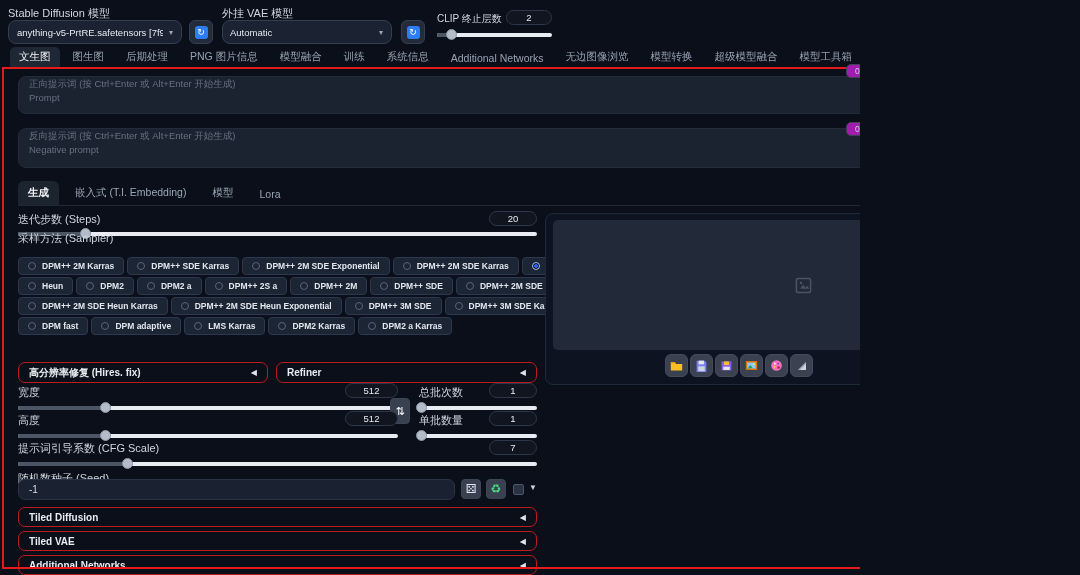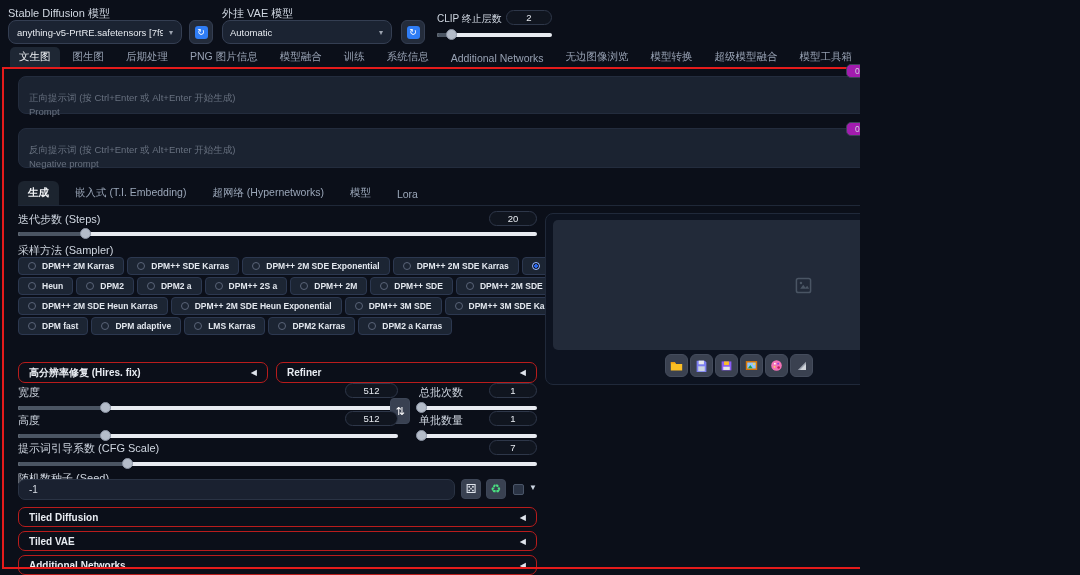--- a/index.html
+++ b/index.html
@@ -9,21 +9,21 @@
   .dropdown{display:flex;align-items:center;justify-content:space-between;background:#1b2332;border:1px solid #343e52;border-radius:8px;height:24px;padding:0 8px;font-size:9.5px;color:#e6eaf0;}
   .caret{color:#9ca3af;font-size:8px;margin-left:6px;}
   .iconbtn{display:flex;align-items:center;justify-content:center;background:#242c3b;border:1px solid #343e52;border-radius:6px;width:24px;height:24px;cursor:pointer;}
   .refresh-inner{display:flex;align-items:center;justify-content:center;width:13px;height:13px;background:#2f7df6;border-radius:3px;color:#fff;font-size:9px;line-height:1;}
   .numpill{position:absolute;background:#10151f;border:1px solid #2e3749;border-radius:10px;height:15px;font-size:9.5px;color:#e8ecf2;display:flex;align-items:center;justify-content:center;}
   .tabbar{position:absolute;left:10px;top:48px;display:flex;align-items:flex-end;gap:4px;height:19px;}
   .tab{font-size:10.5px;color:#97a1b3;padding:3px 9px;white-space:nowrap;cursor:pointer;}
   .tab.active{background:#1e2734;border-radius:5px 5px 0 0;color:#f3f5f8;}
   .red-frame{position:absolute;left:2px;top:67px;width:1069px;height:502px;border:2px solid #e51b1b;z-index:60;pointer-events:none;}
   .content{position:absolute;left:0;top:67px;width:1080px;height:508px;}
-  .promptbox{position:absolute;background:#1b2331;border:1px solid #232c3d;border-radius:8px;padding:14px 10px;font-size:9.5px;color:#67707f;line-height:1.5;cursor:text;}
+  .promptbox{position:absolute;background:#1b2331;border:1px solid #232c3d;border-radius:8px;padding:0 10px;font-size:9.5px;color:#67707f;line-height:1.5;cursor:text;}
   .counter{position:absolute;background:#a21caf;border:1px solid #3c4556;border-radius:5px;font-size:8.5px;color:#cdd3de;padding:1px 8px;z-index:70;}
   .gen-btn{position:absolute;background:linear-gradient(#f9822c,#ee6d17);border:1px solid #f97c24;border-radius:8px;color:#fff;font-size:13px;font-weight:bold;display:flex;align-items:center;justify-content:center;cursor:pointer;}
   .smallbtn{position:absolute;background:#323a49;border:1px solid #3d4657;border-radius:4px;display:flex;align-items:center;justify-content:center;cursor:pointer;}
   .subtabs{position:absolute;left:18px;top:113px;width:1044px;display:flex;align-items:flex-end;gap:6px;border-bottom:1px solid #1f2838;height:26px;}
   .subtab{font-size:10.5px;color:#9aa6b8;padding:5px 10px;white-space:nowrap;cursor:pointer;}
   .subtab.active{background:#1c242f;border-radius:6px 6px 0 0;color:#f3f5f8;font-weight:bold;}
   .slider{position:absolute;height:13px;cursor:pointer;}
   .slider .track{position:absolute;left:0;right:0;top:5px;height:4px;border-radius:2px;background:#e8ebf1;}
   .slider .fill{height:100%;border-radius:2px;background:#4b5563;}
   .slider .handle{position:absolute;top:1px;width:11px;height:11px;border-radius:50%;background:#b4bcc9;border:1px solid #8b93a3;}
@@ -128,35 +128,34 @@
     <div class="smallbtn" style="left:1042px;top:73px;width:20px;height:20px;">
       <svg width="11" height="11" viewBox="0 0 16 16">
           <path d="M2 14l1-4 8-8 3 3-8 8z" fill="#ec4899"></path>
           <path d="M11 2l3 3-1.6 1.6-3-3z" fill="#f59e0b"></path>
         </svg>
     </div>
 
     <div class="subtabs" id="sub-tabs">
         <div class="subtab active">生成</div>
         <div class="subtab">嵌入式 (T.I. Embedding)</div>
-        <div class="subtab">超网络 (Hypernetworks)</div>
         <div class="subtab">模型</div>
         <div class="subtab">Lora</div>
       </div>
 
     <div class="lbl" style="position:absolute;left:18px;top:145px;">迭代步数 (Steps)</div>
     <div class="numpill" style="left:489px;top:144px;width:48px;">20</div>
     <div class="slider" style="left:18px;top:160px;width:519px;">
       <div class="track">
           <div class="fill" style="width: 13%;"></div>
         </div>
         <div class="handle" style="left: calc(13% - 5px);"></div>
     </div>
 
-    <div class="lbl" style="position:absolute;left:18px;top:176px;">采样方法 (Sampler)</div>
+    <div class="lbl" style="position:absolute;left:18px;top:164px;">采样方法 (Sampler)</div>
     <div class="chips" id="sampler-chips">
         <div class="chip-row">
           <div class="chip">
             <span class="radio"></span>
             <span>DPM++ 2M Karras</span>
           </div>
           <div class="chip">
             <span class="radio"></span>
             <span>DPM++ SDE Karras</span>
           </div>

